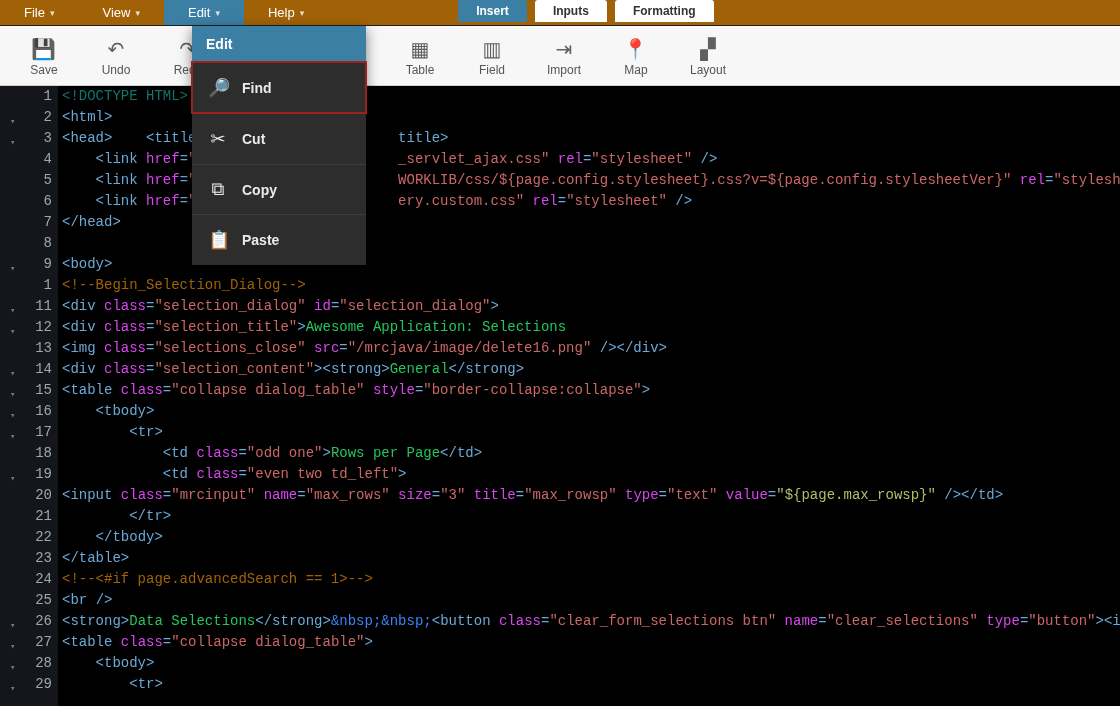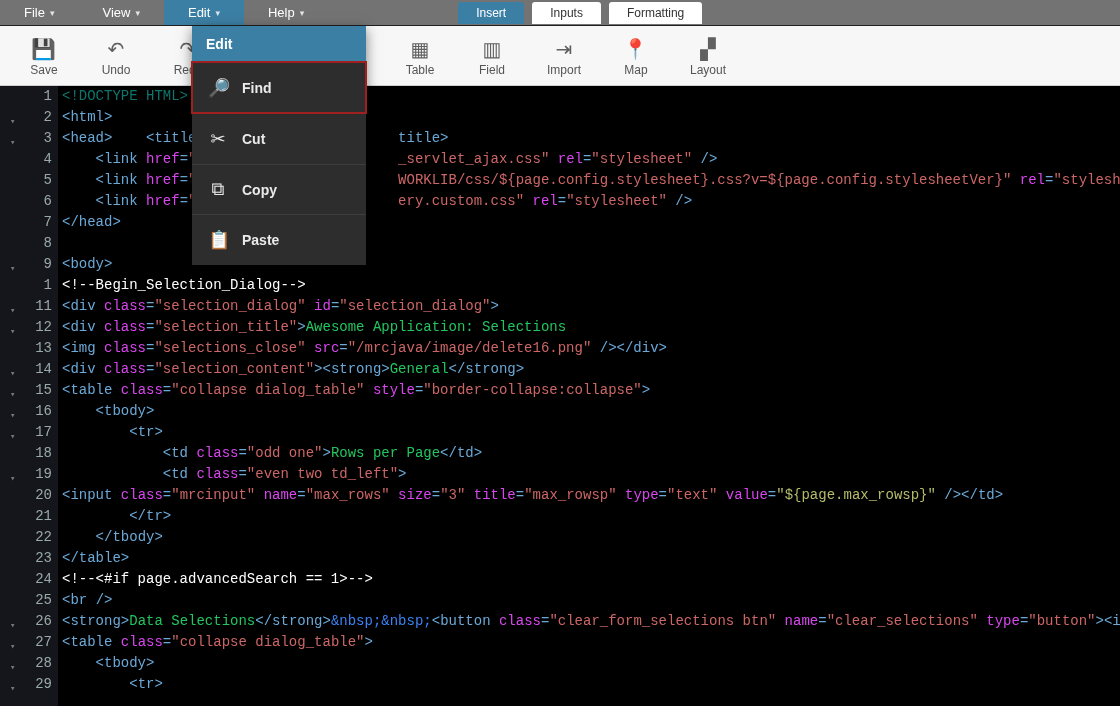--- a/index.html
+++ b/index.html
@@ -9,42 +9,42 @@
     overflow:hidden;
     width:1120px;
     height:706px;
     position:relative;
     font-size:13px;
   }
 
   
   .menubar {
     height:26px;
-    background:#737373;
+    background:#a16207;
     display:flex;
     align-items:stretch;
     border-bottom:1px solid #1f1f1f;
   }
   .menubar .menu {
     padding:0 24px;
     color:#fff;
     display:flex;
     align-items:center;
     font-size:13px;
     cursor:pointer;
     gap:5px;
   }
   .menubar .menu.active {
     background:#3c7fa4;
   }
   .caret { font-size:9px; opacity:.8; }
 
   
   .tabgroup {
-    display:flex; gap:8px; margin-left:130px; align-items:center;
+    display:flex; gap:8px; margin-left:130px; align-items:flex-start;font-weight:bold;
   }
   .tab {
     padding:4px 18px;
     border-radius:3px 3px 0 0;
     font-size:12px;
     cursor:pointer;
   }
   .tab.primary { background:#3c7fa4; color:#fff; }
   .tab.secondary { background:#fff; color:#333; }
 
@@ -130,21 +130,21 @@
   }
   .code .cl { height:21px; }
 
   
   .c-ylw { color:#0f766e; }
   .c-tag { color:#6ba9d8; }
   .c-attr{ color:#d946ef; }
   .c-eq  { color:#6ba9d8; }
   .c-str { color:#cc6666; }
   .c-txt { color:#22c55e; }
-  .c-cmt { color:#ffffff; }
+  .c-cmt { color:#a16207; }
   .c-el  { color:#3b82f6; }
   .c-strb{ color:#b5bd68; }
 
 </style>
 </head>
 <body>
 
 <div class="menubar">
   <div class="menu">
       <span>File</span>

